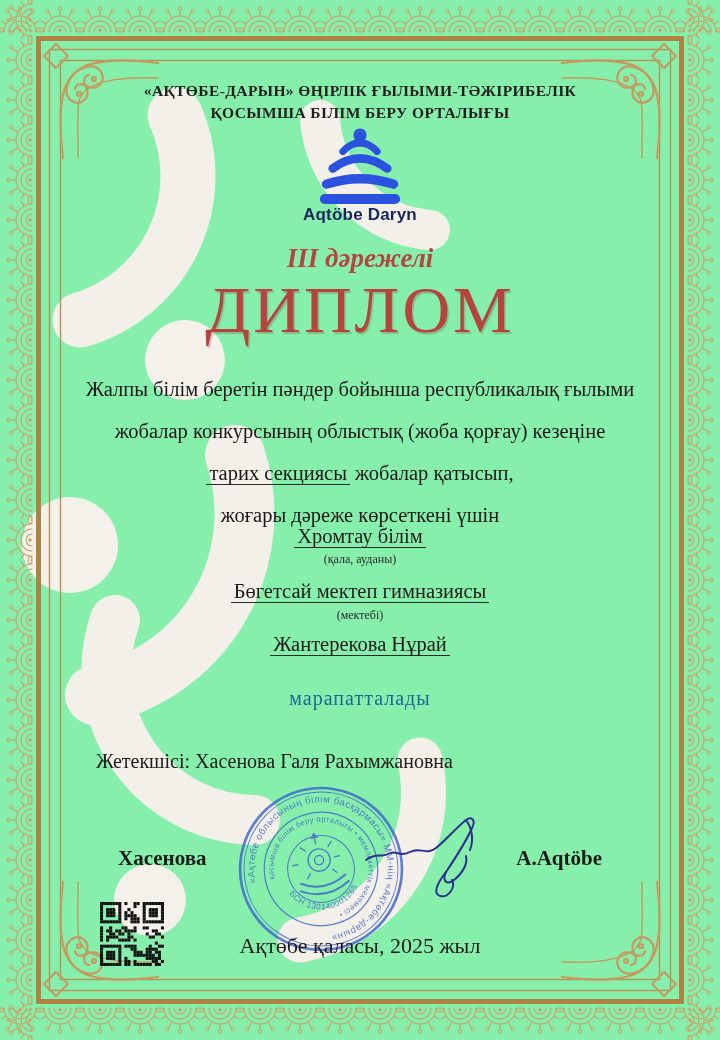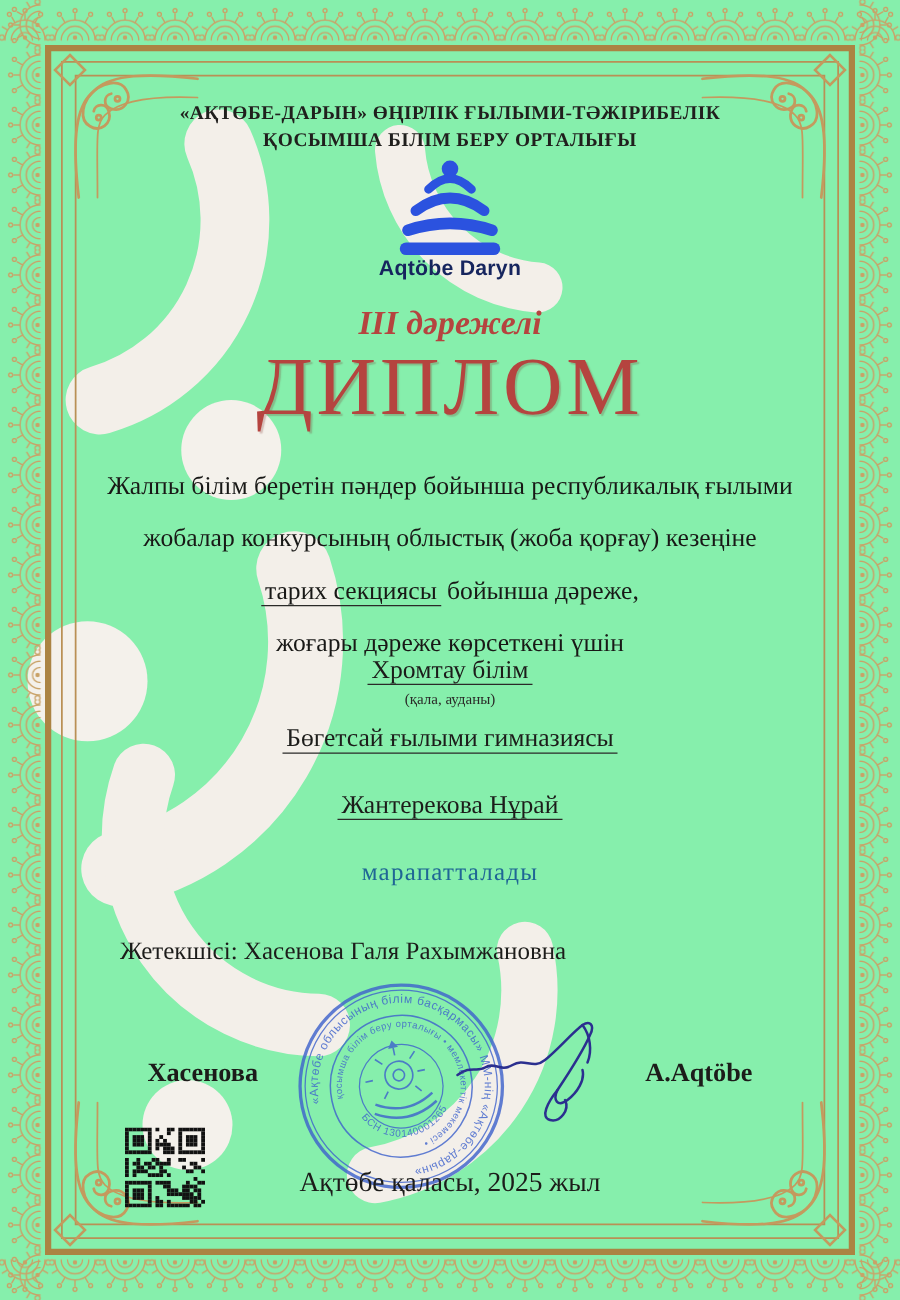--- a/index.html
+++ b/index.html
@@ -116,28 +116,29 @@
     </svg>
   </div>
   <div class="abs logo-text">Aqtöbe Daryn</div>
 
   <div class="abs degree">III дәрежелі</div>
   <div class="abs diploma">ДИПЛОМ</div>
 
   <div class="abs bodytext">
     <div>Жалпы білім  беретін пәндер бойынша республикалық ғылыми</div>
     <div>жобалар конкурсының облыстық (жоба қорғау) кезеңіне</div>
-    <div><span class="u">тарих секциясы</span><span> бойынша дәреже,</span></div>
+    <div><span class="u">тарих секциясы</span><span> жобалар қатысып,</span></div>
     <div>жоғары дәреже көрсеткені үшін</div>
   </div>
 
   <div class="abs field-value fv1"><span class="u">Хромтау білім</span></div>
   <div class="abs field-label fl1">(қала, ауданы)</div>
 
-  <div class="abs field-value fv2"><span class="u">Бөгетсай ғылыми гимназиясы</span></div>
+  <div class="abs field-value fv2"><span class="u">Бөгетсай мектеп гимназиясы</span></div>
+  <div class="abs field-label fl2">(мектебі)</div>
 
   <div class="abs field-value fv3"><span class="u">Жантерекова Нұрай</span></div>
 
   <div class="abs award">марапатталады</div>
 
   <div class="abs supervisor">Жетекшісі: Хасенова Галя Рахымжановна</div>
 
   <div class="director-row">
     <span>Хасенова</span>
     <span>А.Aqtöbe</span>

